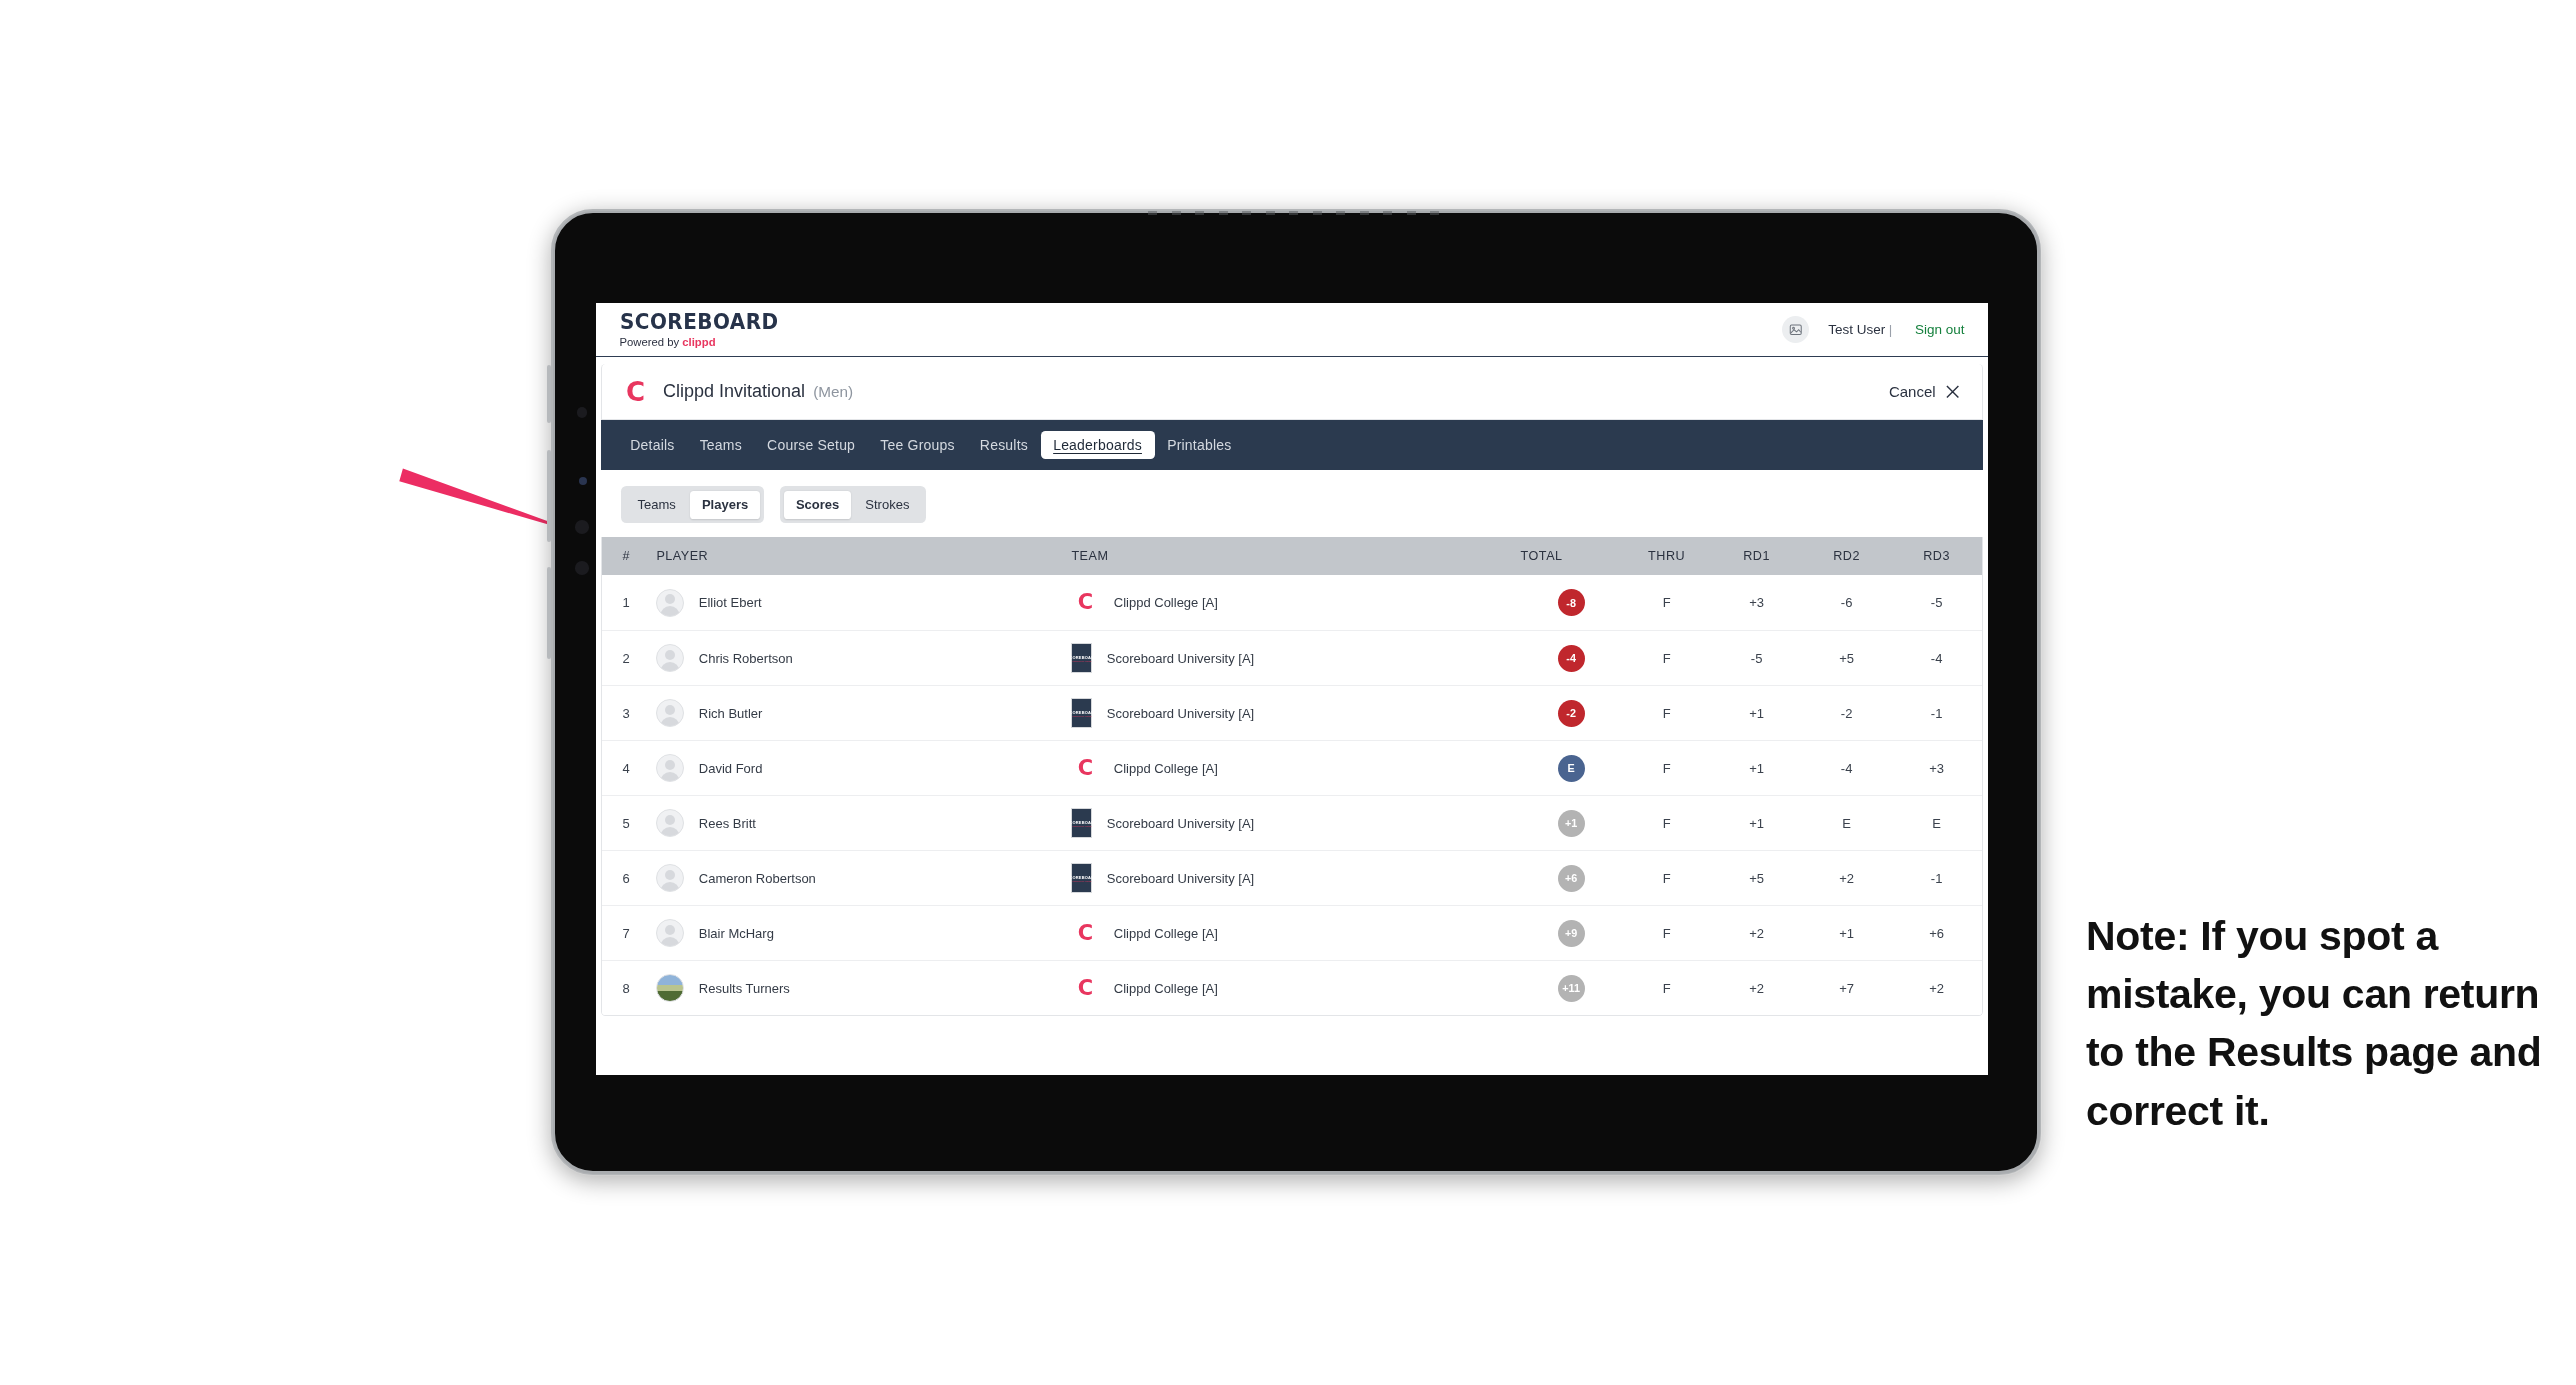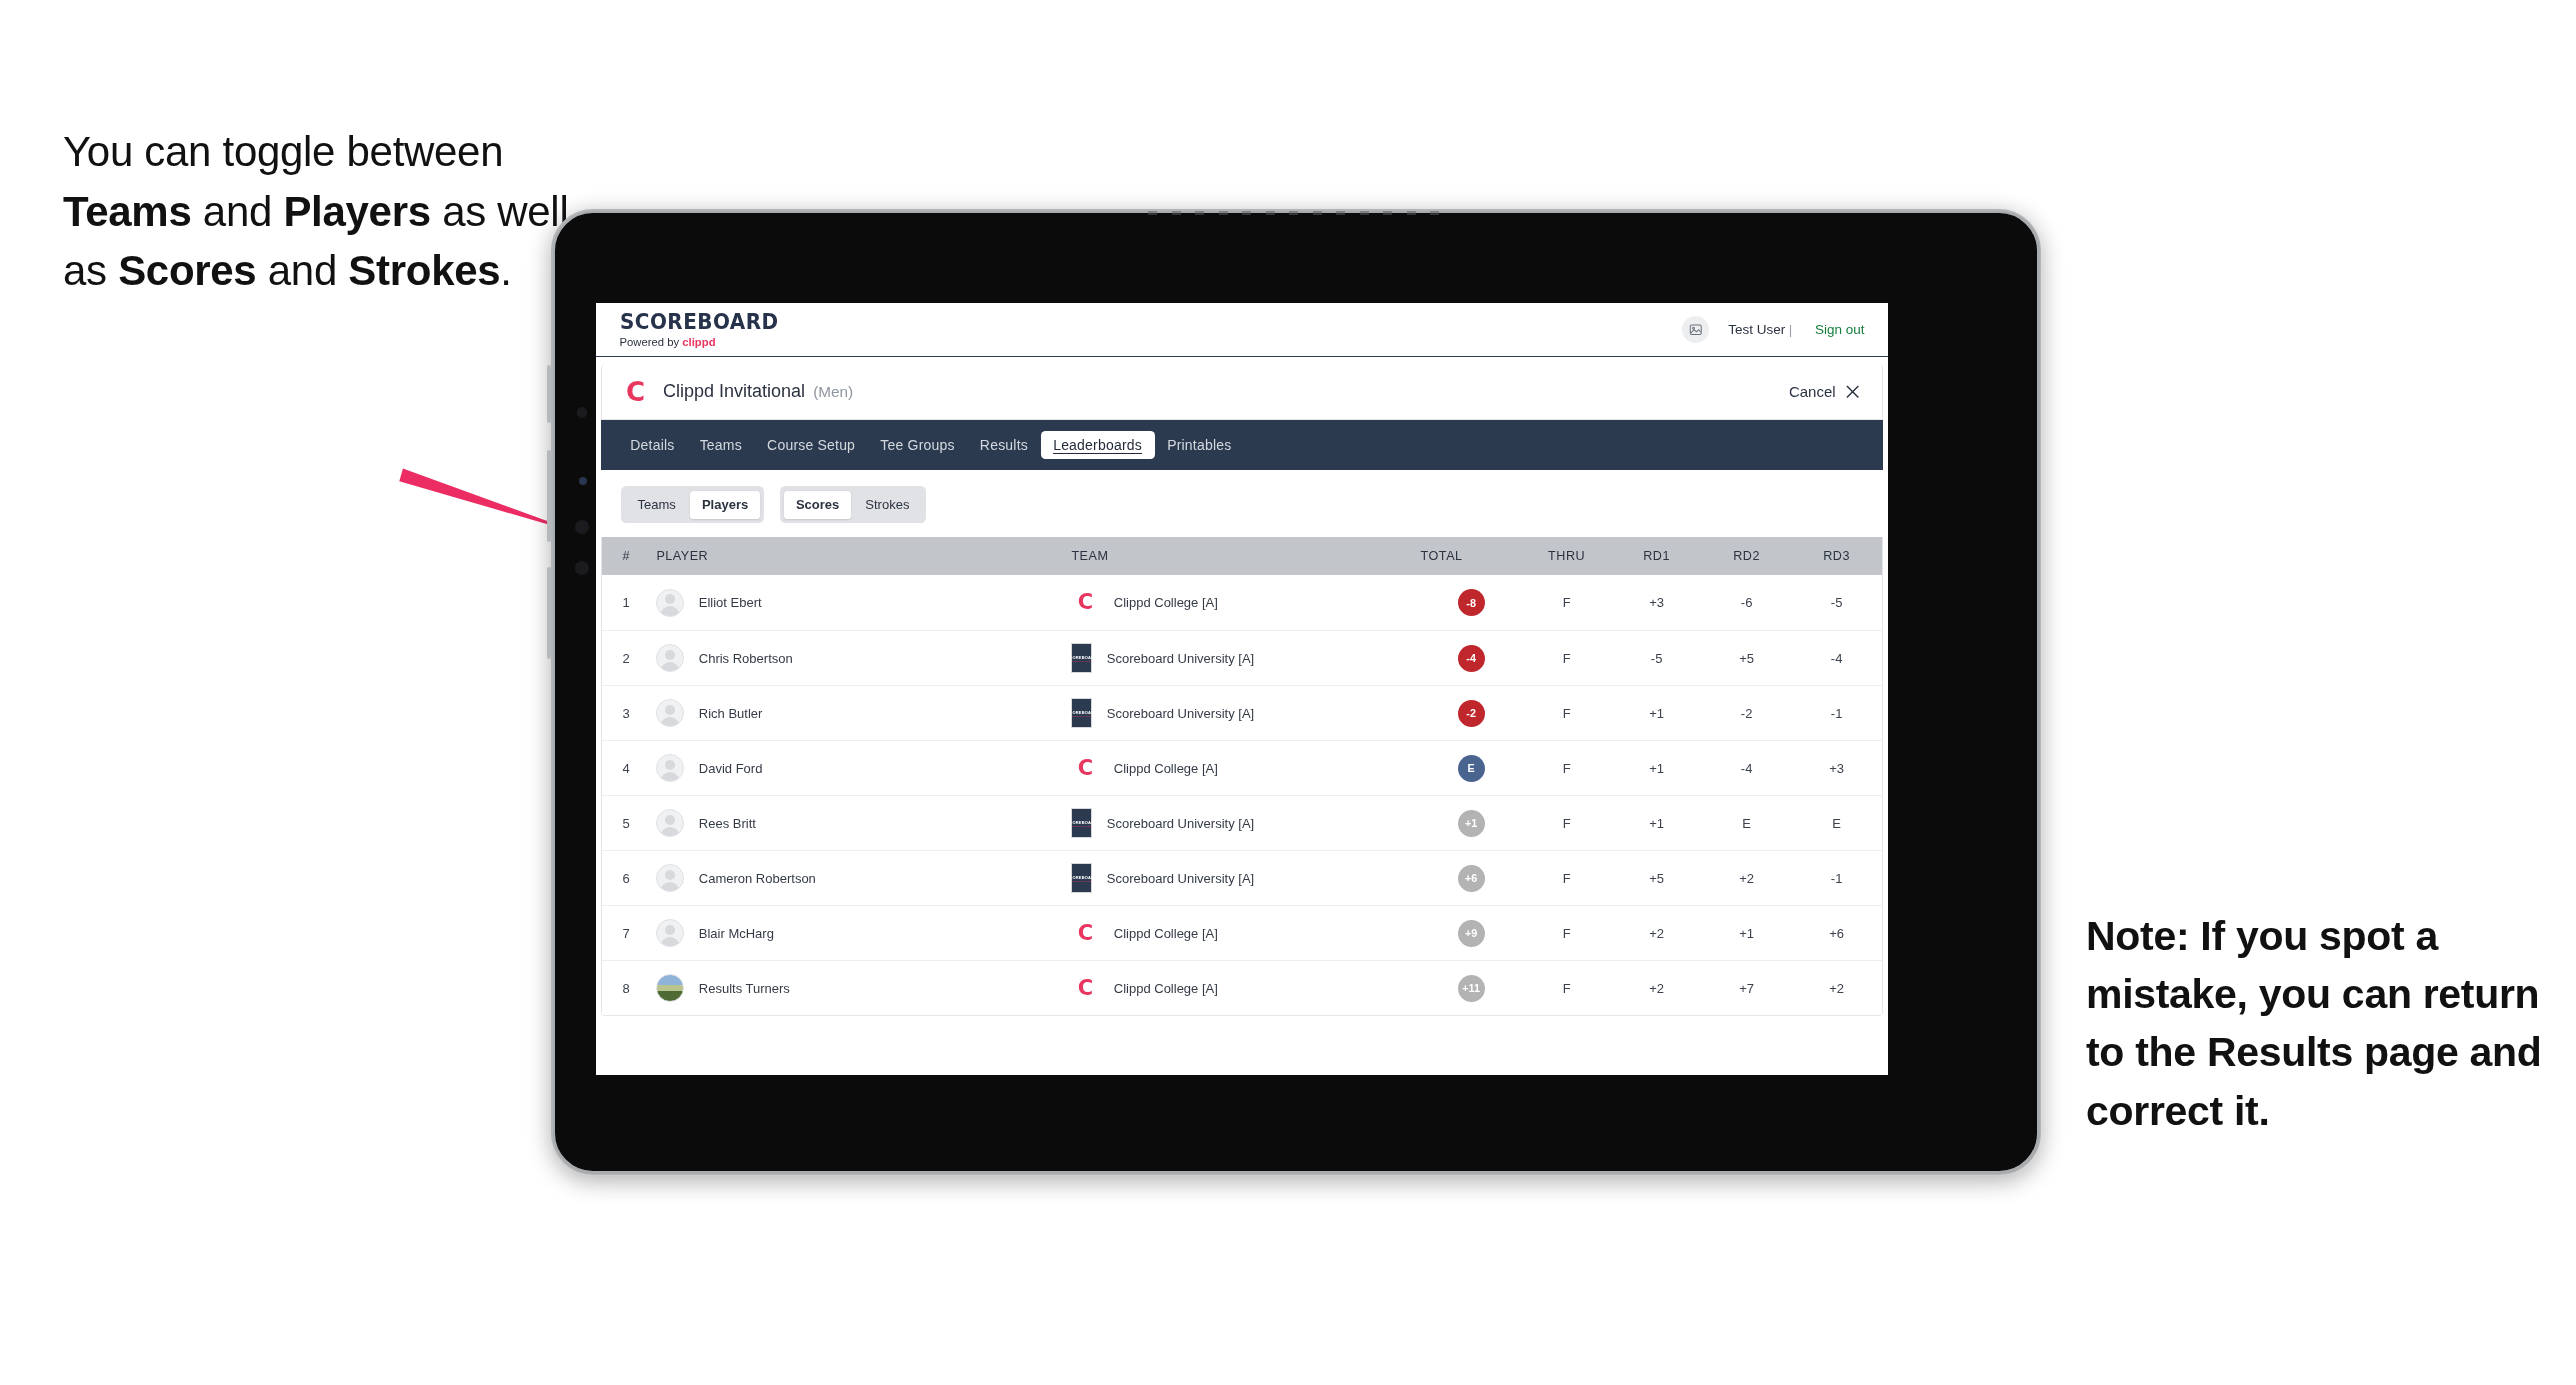--- a/index.html
+++ b/index.html
@@ -54,21 +54,21 @@
   .cam1 { left: 21.7px; top: 194px; }
   .cam2 { left: 23.5px; top: 264px; width:8.1px;height:8.1px; background:#2a3550; }
   .cam3 { left: 20px; top: 307px; width:13.5px;height:13.5px; }
   .cam4 { left: 20px; top: 348px; width:13.5px;height:13.5px; }
   .topdots { position:absolute; top:-1.8px; left:40%; width:20%; height:3.6px;
              background:repeating-linear-gradient(90deg,#5a5d60 0 9px,transparent 9px 23.5px); opacity:.5;}
 
   
   .screen {
     position: absolute; left: 41px; top: 90px;
-    width: 1292px; height: 772px;
+    width: 1392px; height: 772px;
     background: #ffffff; overflow: hidden;
   }
 
   
   .topbar {
     height: 54px; background: #fff; display: flex; align-items: stretch;
     border-bottom: 1.8px solid #2e3c52;
     position: relative;
   }
   .brand {
@@ -191,21 +191,20 @@
   }
   .badge.red  { background:#c0272d; }
   .badge.blue { background:#4a6490; }
   .badge.gray { background:#b3b3b3; }
 </style>
 </head>
 <body>
 
 <div class="stage">
 
-  <div class="anno anno-left">You can toggle between <b>Teams</b> and <b>Players</b> as well as <b>Scores</b> and <b>Strokes</b>.</div>
 
   <div class="anno anno-right">Note: If you spot a mistake, you can return to the Results page and correct it.</div>
 
   <svg class="arrow-svg" viewBox="0 0 300 130">
     <path d="M6 14 L232 96 L214 55 L292 104 L206 122 L222 92 L2 28 Z" fill="#ec2d63"></path>
   </svg>
 
   <div class="tablet">
     <div class="topdots"></div>
     <div class="btn-side btn-s1"></div>

